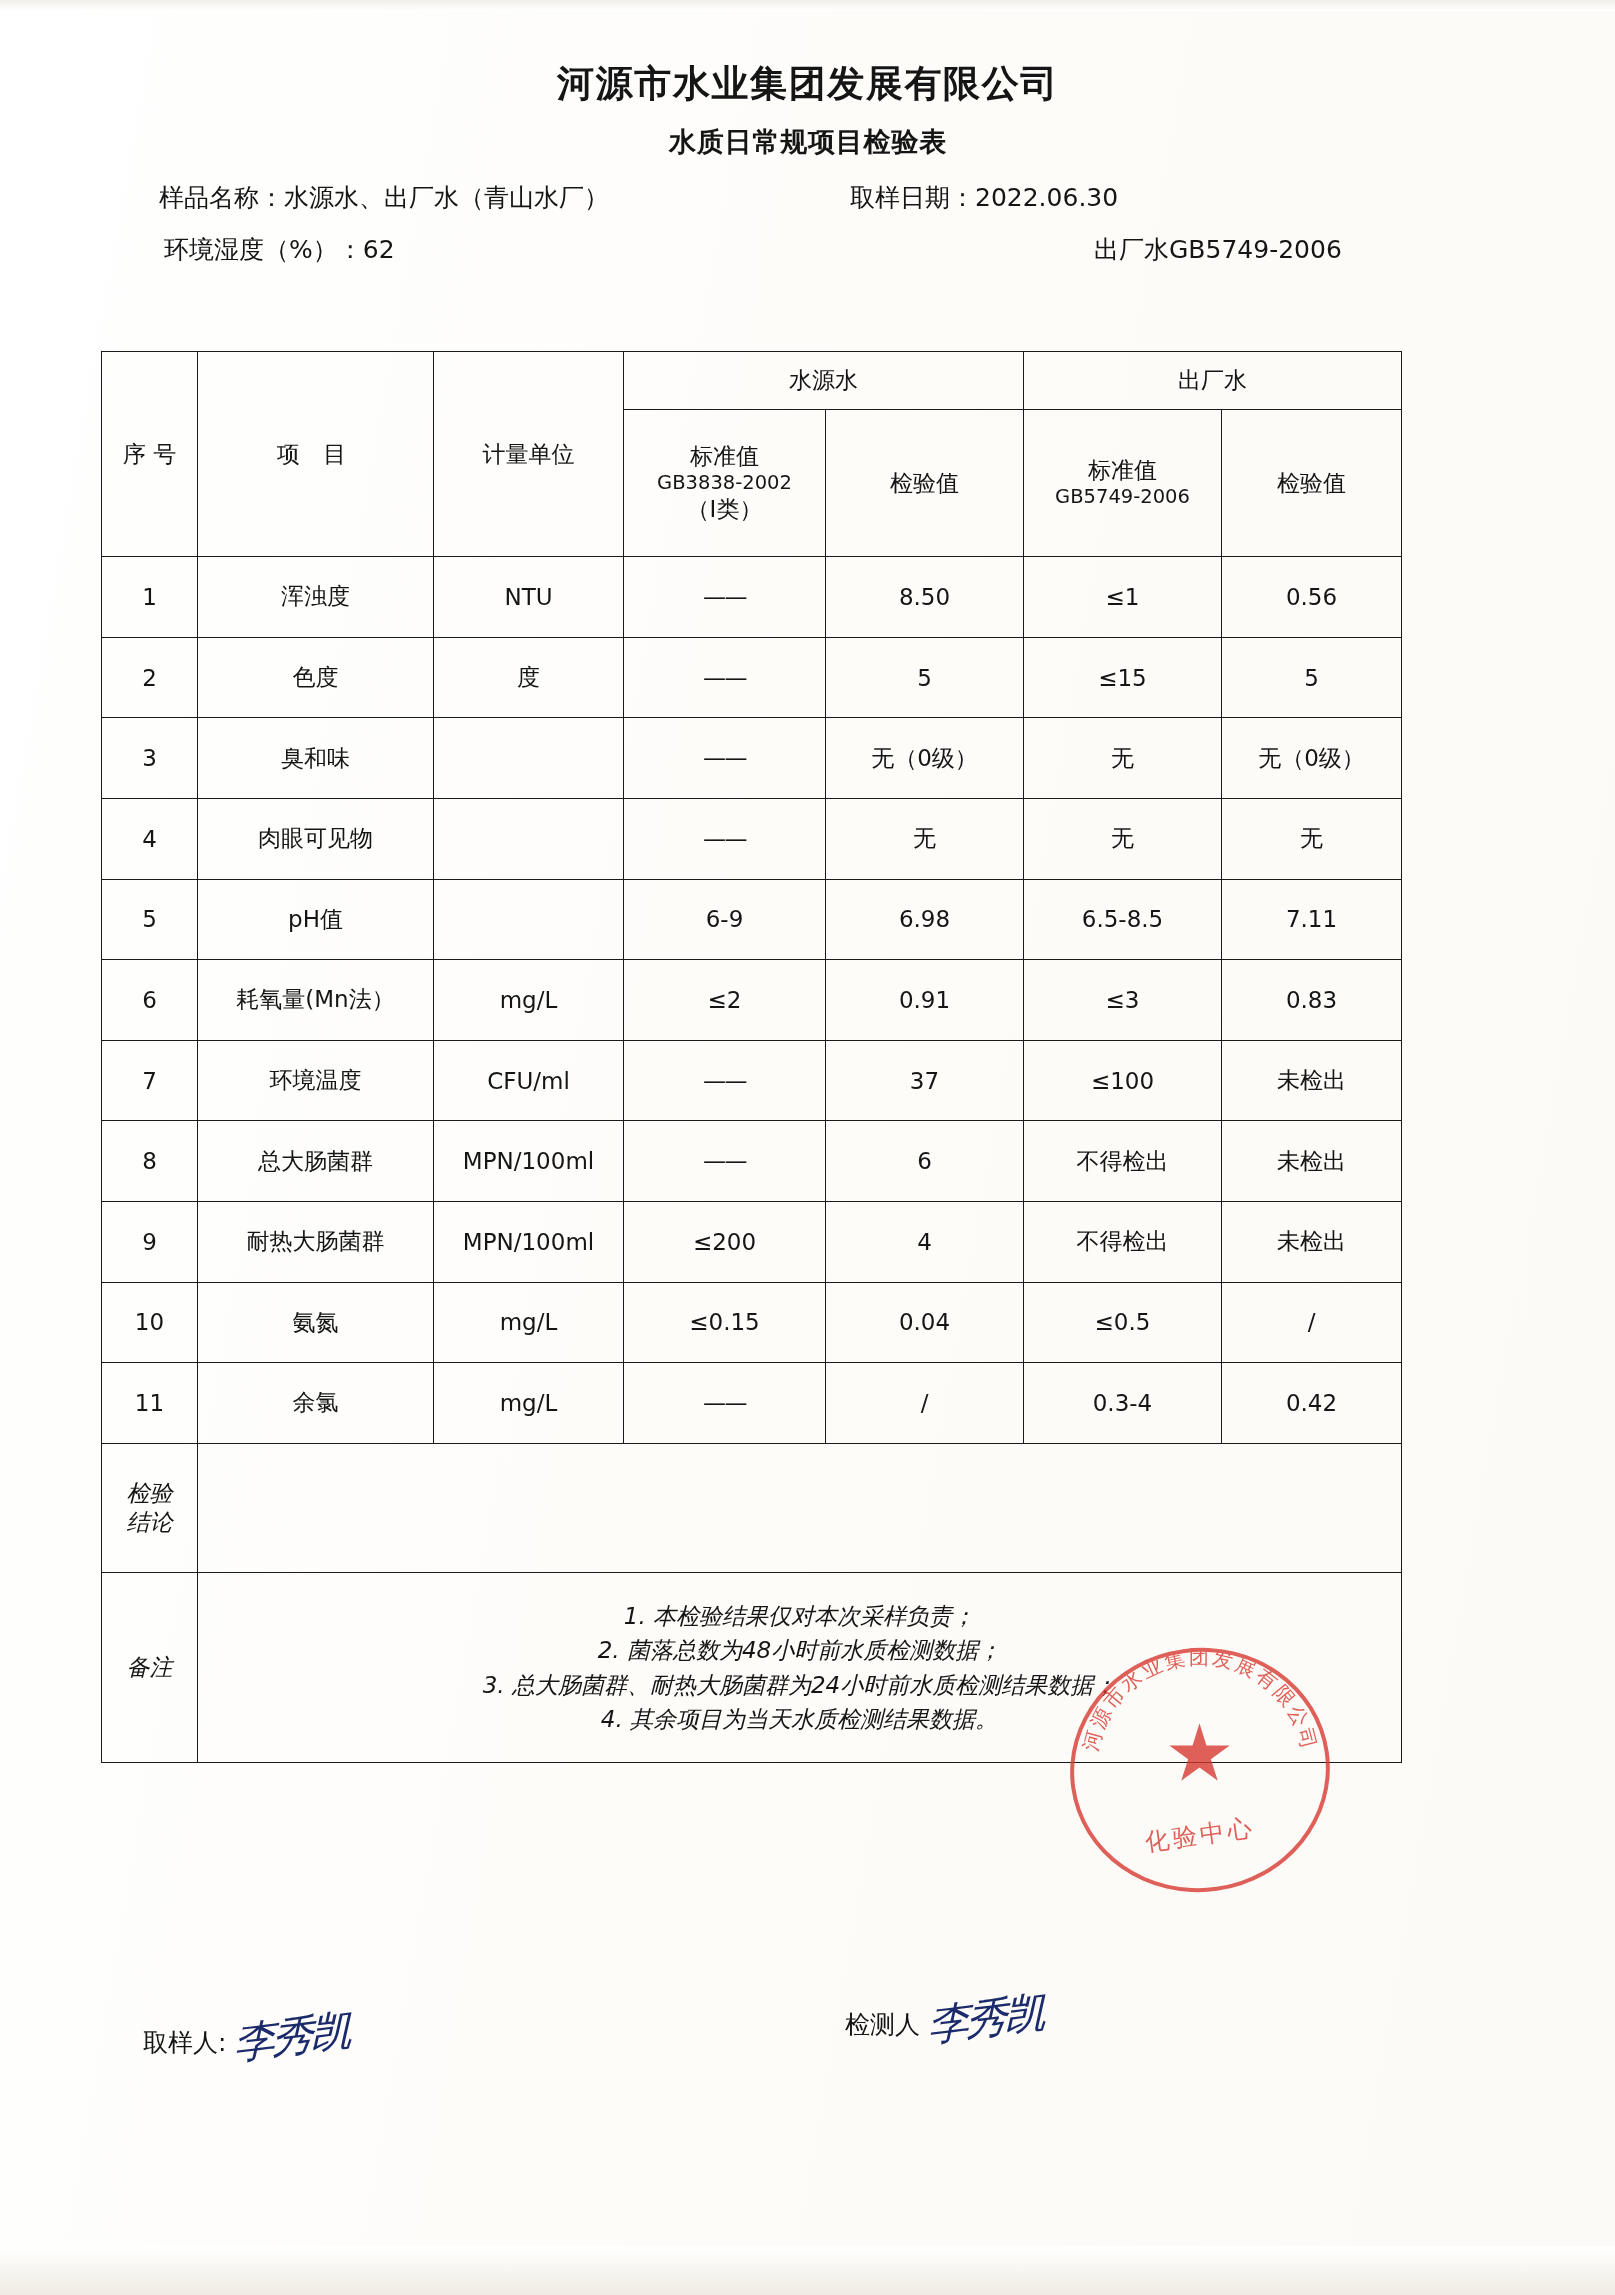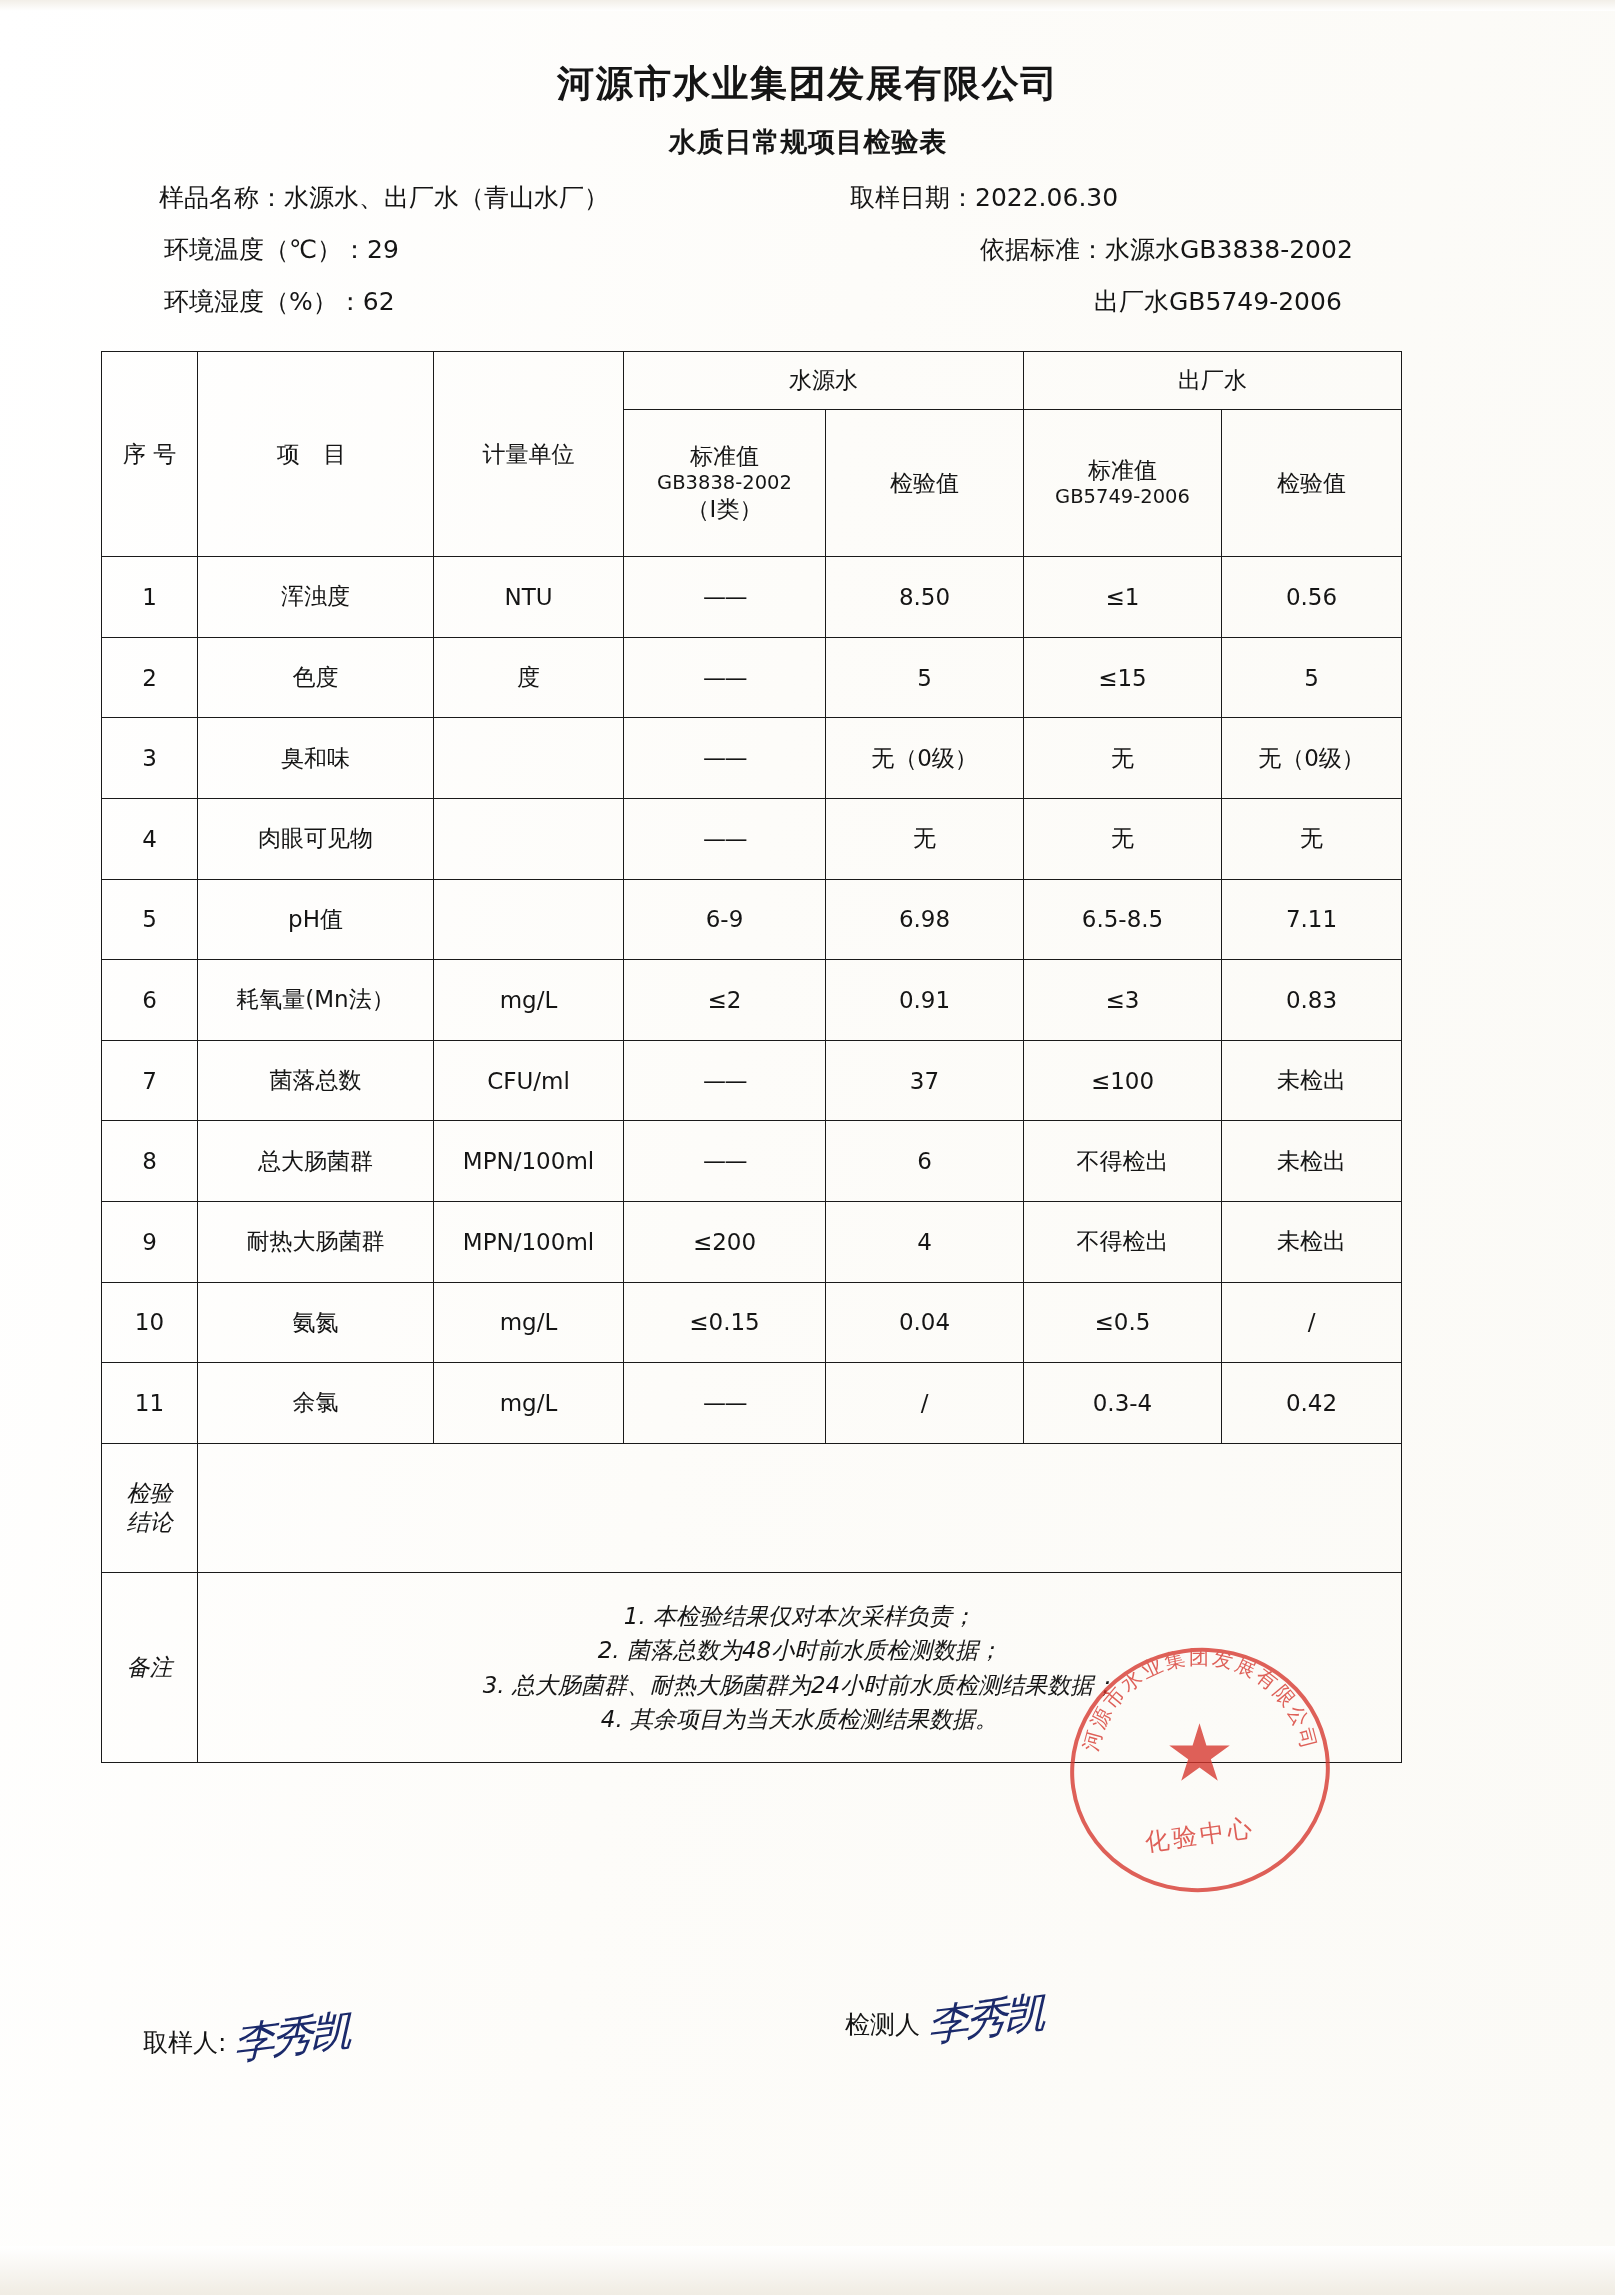--- a/index.html
+++ b/index.html
@@ -225,24 +225,20 @@
   <div class="edge-top"></div>
   <div class="content">
 
     <div class="title-main">河源市水业集团发展有限公司</div>
     <div class="title-sub">水质日常规项目检验表</div>
 
     <div class="meta">
       <div class="meta-row">
         <span class="meta-left">样品名称：水源水、出厂水（青山水厂）</span>
         <span class="meta-right">取样日期：2022.06.30</span>
-      </div>
-      <div class="meta-row">
-        <span class="meta-left indent">环境温度（℃）：29</span>
-        <span class="meta-right r2">依据标准：水源水GB3838-2002</span>
       </div>
       <div class="meta-row">
         <span class="meta-left indent">环境湿度（%）：62</span>
         <span class="meta-right r2" style="left:943px;text-align:right;">出厂水GB5749-2006</span>
       </div>
     </div>
 
     <table class="report">
       <colgroup>
         <col class="col-no">
@@ -324,21 +320,21 @@
           <td>6</td>
           <td class="item-name">耗氧量(Mn法）</td>
           <td>mg/L</td>
           <td>≤2</td>
           <td>0.91</td>
           <td>≤3</td>
           <td class="val-bold">0.83</td>
         </tr>
         <tr class="data-row">
           <td>7</td>
-          <td class="item-name">菌落总数</td>
+          <td class="item-name">环境温度</td>
           <td>CFU/ml</td>
           <td class="dash">——</td>
           <td>37</td>
           <td>≤100</td>
           <td class="val-bold">未检出</td>
         </tr>
         <tr class="data-row">
           <td>8</td>
           <td class="item-name">总大肠菌群</td>
           <td>MPN/100ml</td>

